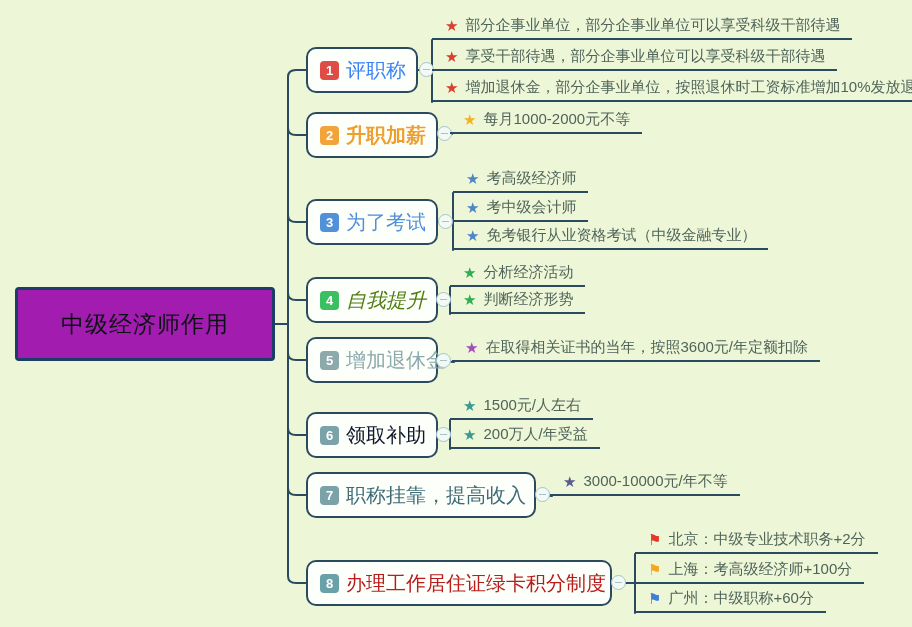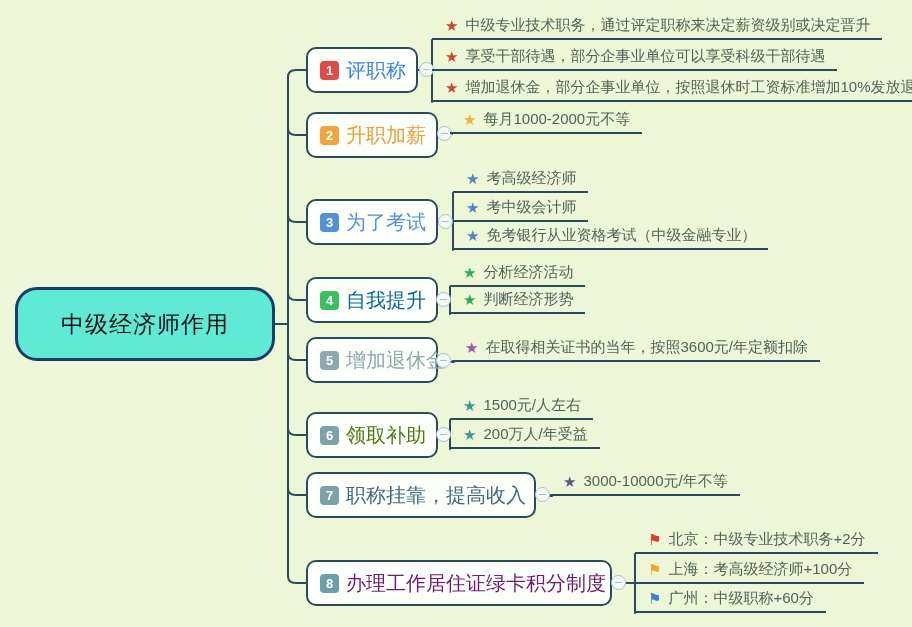--- a/index.html
+++ b/index.html
@@ -6,21 +6,21 @@
   .canvas{
     position:relative; width:912px; height:627px;
     background:#edf6d7; overflow:hidden;
     font-family:"Liberation Sans","DejaVu Sans",sans-serif;
   }
   svg.connectors{position:absolute; left:0; top:0; width:912px; height:627px;}
 
   
   .root{
     position:absolute; left:15px; top:287px; width:260px; height:74px;
-    background:#5eead4; border:3px solid #1c3d66; border-radius:22px;
+    background:#a21caf; border:3px solid #1c3d66; border-radius:4px;
     display:flex; align-items:center; justify-content:center;
     box-sizing:border-box;
   }
   .root-label{font-size:23px; color:#0d1015; letter-spacing:1px;}
 
   
   .bnode{
     position:absolute; height:46px; box-sizing:border-box;
     background:#fdfffa; border:2.5px solid #2a4a60; border-radius:10px;
     display:flex; align-items:center; padding:0 12px; gap:7px;
@@ -35,27 +35,27 @@
   .b1{left:306px; top:47px;  width:112px;}
   .b2{left:306px; top:112px; width:132px;}
   .b3{left:306px; top:199px; width:132px;}
   .b4{left:306px; top:277px; width:132px;}
   .b5{left:306px; top:337px; width:132px;}
   .b6{left:306px; top:412px; width:132px;}
   .b7{left:306px; top:472px; width:230px;}
   .b8{left:306px; top:560px; width:306px;}
 
   .c1 .badge{background:#df4b45;} .c1 .blabel{color:#3b82f6;}
-  .c2 .badge{background:#f2a33a;} .c2 .blabel{color:#ee9f2e;}
+  .c2 .badge{background:#f2a33a;} .c2 .blabel{color:#ee9f2e;font-weight:bold;}
   .c3 .badge{background:#5191d8;} .c3 .blabel{color:#4f90d8;text-align:center;}
-  .c4 .badge{background:#3bbf63;} .c4 .blabel{color:#0369a1;}
+  .c4 .badge{background:#3bbf63;} .c4 .blabel{color:#4d7c0f;font-style:italic;}
   .c5 .badge{background:#8ca9ac;} .c5 .blabel{color:#8ca9ac;}
-  .c6 .badge{background:#7aa2a8;} .c6 .blabel{color:#4d7c0f;}
+  .c6 .badge{background:#7aa2a8;} .c6 .blabel{color:#0f172a;}
   .c7 .badge{background:#7aa2a8;} .c7 .blabel{color:#3f6b78;text-align:center;}
-  .c8 .badge{background:#6aa0a8;} .c8 .blabel{color:#701a75;}
+  .c8 .badge{background:#6aa0a8;} .c8 .blabel{color:#b91c1c;}
 
   
   .detail{
     position:absolute; display:flex; align-items:flex-end; gap:7px;
     padding:0 12px 4px 13px; border-bottom:2px solid #2a4a60;
     font-size:15px; color:#4f6459; white-space:nowrap; line-height:18px;
   }
   .detail .icon{font-size:15px; line-height:16px;}
   .st1{color:#d8402f;} .st2{color:#f0b429;} .st3{color:#4f86c6;}
   .st4{color:#2fae53;} .st5{color:#a24fb8;} .st6{color:#399a93;}
@@ -160,21 +160,21 @@
   <div class="collapse" style="left:437px; top:126px;"></div>
   <div class="collapse" style="left:438px; top:214px;"></div>
   <div class="collapse" style="left:436px; top:292px;"></div>
   <div class="collapse" style="left:436px; top:353px;"></div>
   <div class="collapse" style="left:436px; top:427px;"></div>
   <div class="collapse" style="left:535px; top:487px;"></div>
   <div class="collapse" style="left:611px; top:575px;"></div>
 
   <div class="detail" style="left:432px; top:16px;">
     <span class="icon st1">★</span>
-    <span>中级专业技术职务，通过评定职称来决定薪资级别或决定晋升</span>
+    <span>部分企事业单位，部分企事业单位可以享受科级干部待遇</span>
   </div>
   <div class="detail" style="left:432px; top:47px;">
     <span class="icon st1">★</span>
     <span>享受干部待遇，部分企事业单位可以享受科级干部待遇</span>
   </div>
   <div class="detail" style="left:432px; top:78px;">
     <span class="icon st1">★</span>
     <span>增加退休金，部分企事业单位，按照退休时工资标准增加10%发放退休金</span>
   </div>
 

